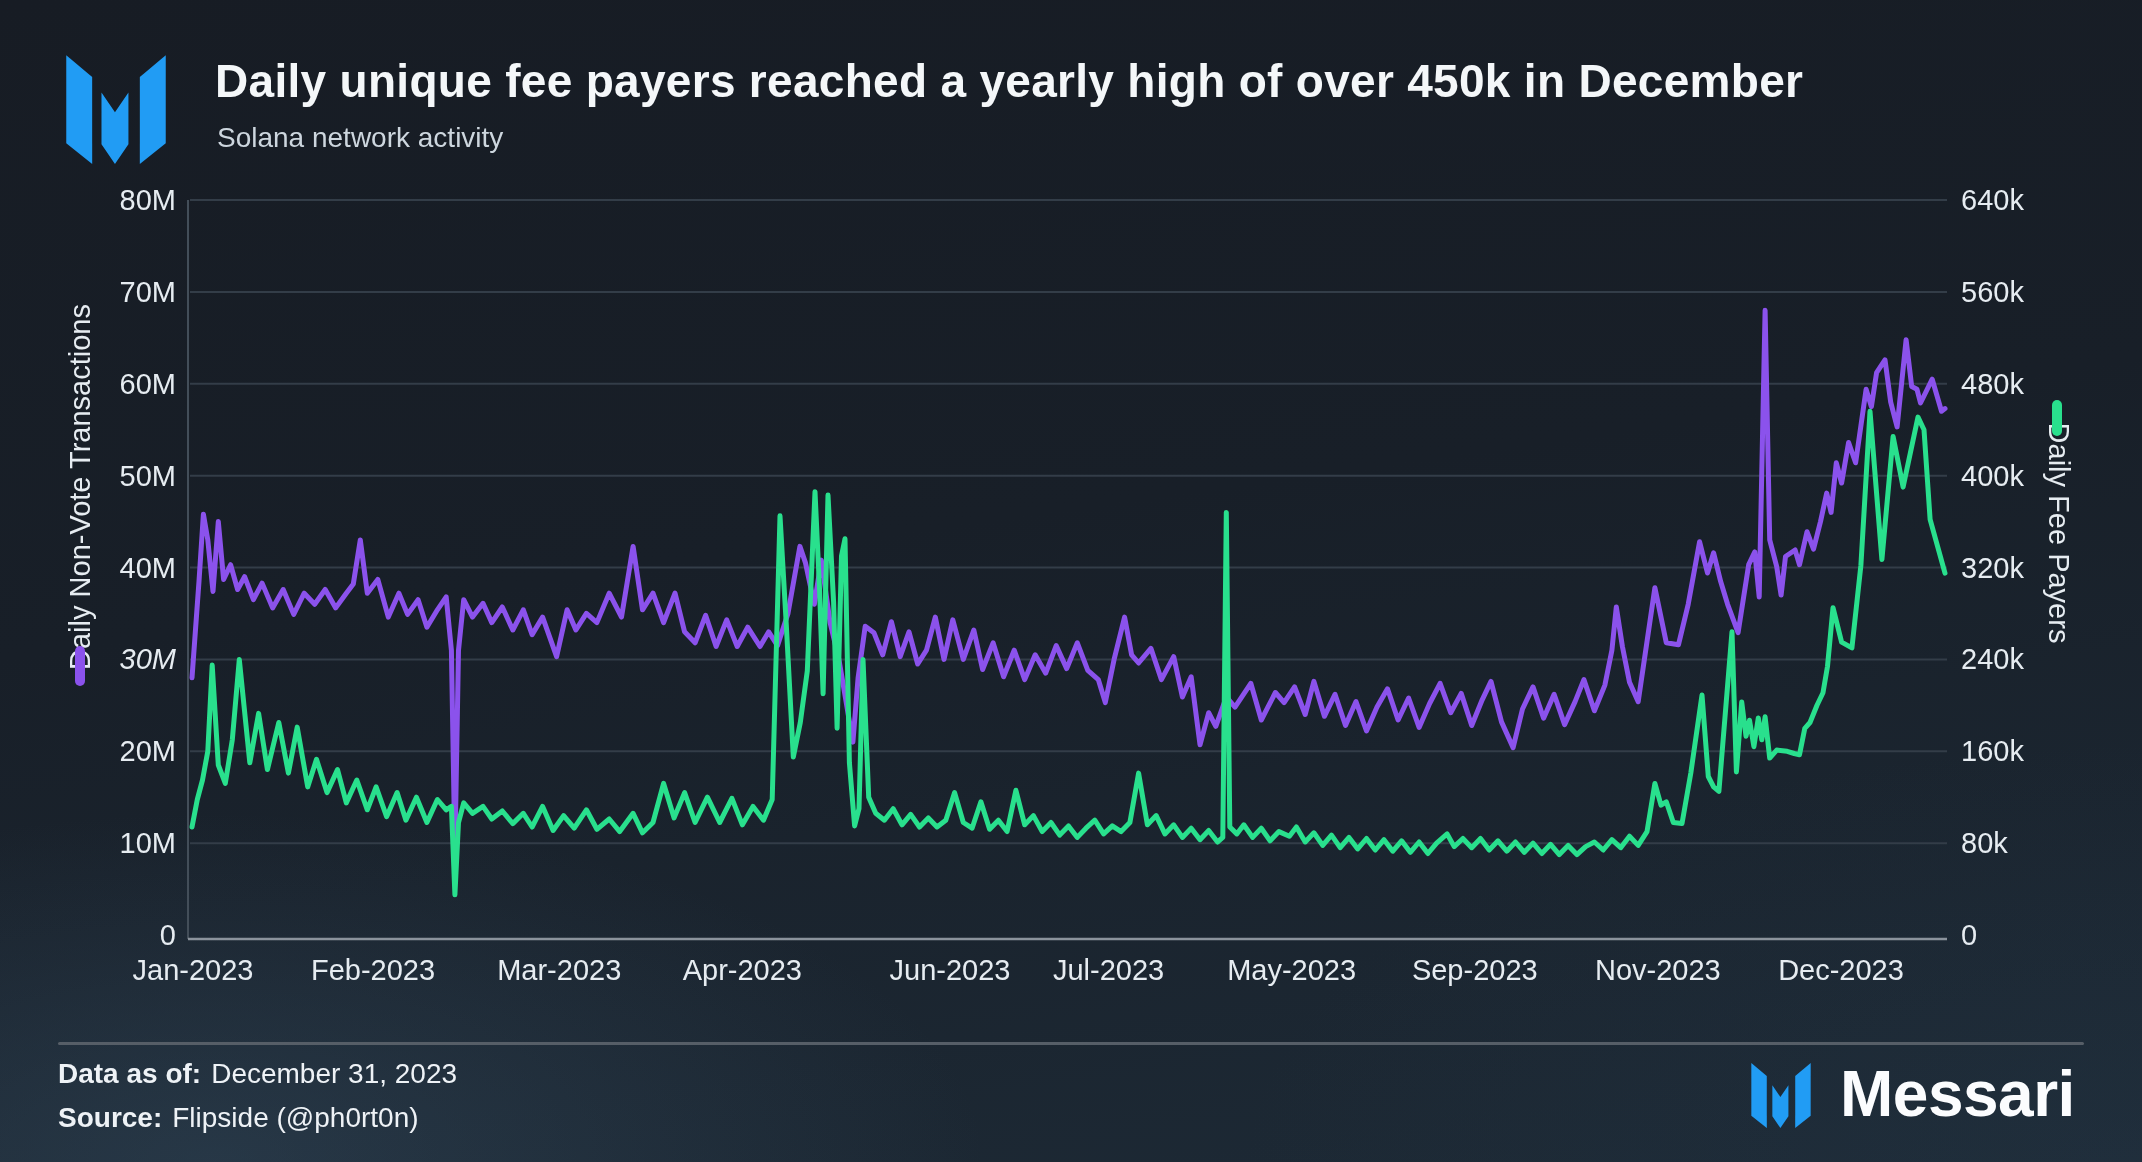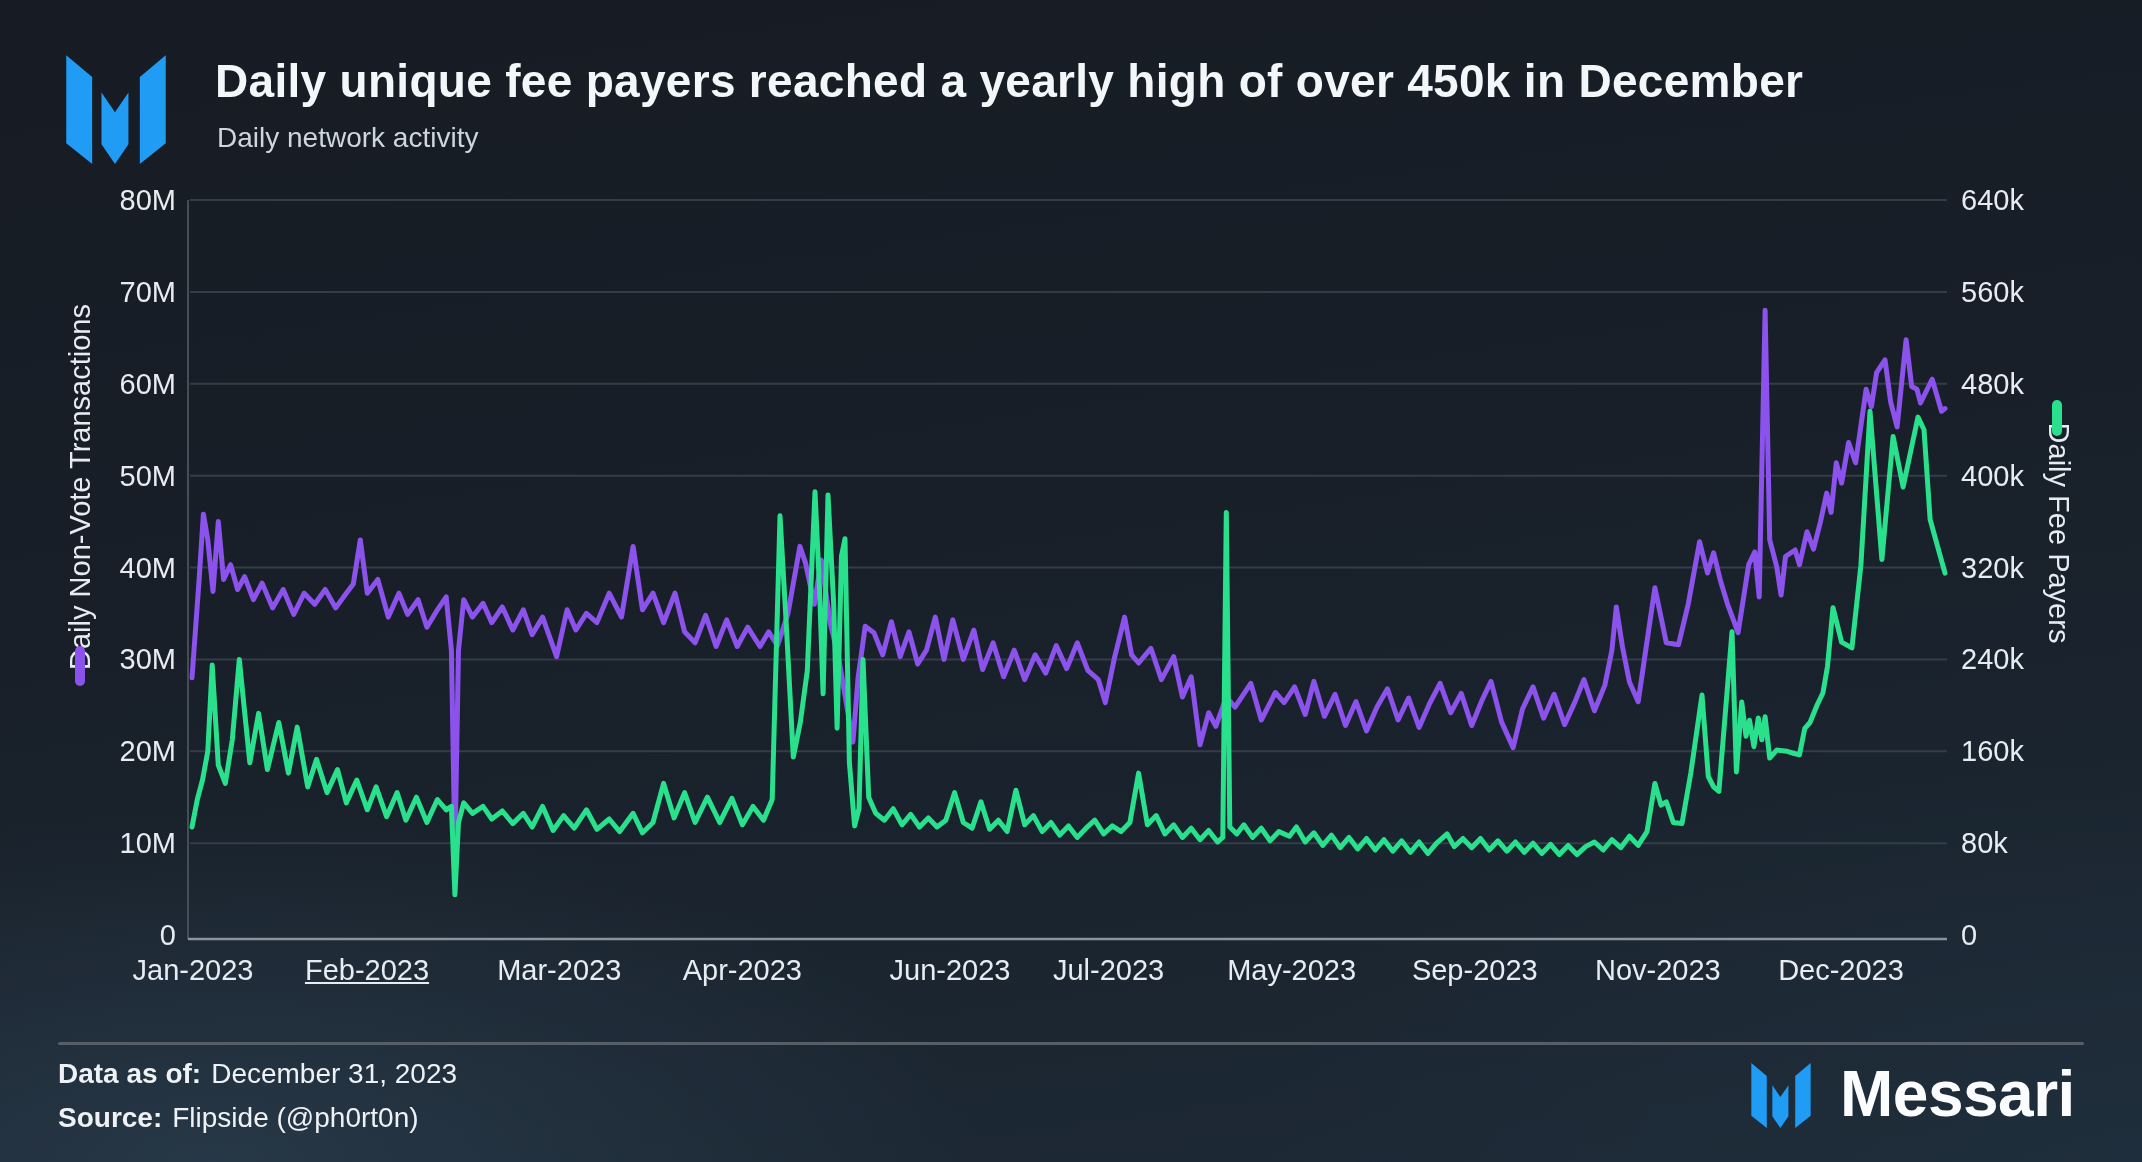--- a/index.html
+++ b/index.html
@@ -59,52 +59,52 @@
       <polyline points="192.0,677.8 199.0,581.3 203.4,514.2 207.8,539.9 213.0,591.4 218.3,521.6 223.6,579.4 230.6,564.7 237.6,589.5 244.6,576.7 253.4,599.7 262.1,583.1 272.6,607.9 283.2,589.5 293.7,614.4 304.2,593.2 314.7,604.3 325.2,589.5 335.7,607.9 346.3,593.2 353.3,584.0 360.3,539.9 367.3,593.2 377.8,579.4 388.3,617.1 398.9,593.2 407.6,614.4 418.1,599.7 426.9,627.2 437.4,609.8 446.2,596.9 451.4,650.2 454.9,853.2 458.5,650.2 463.7,599.7 472.5,617.1 483.0,603.3 491.8,622.6 502.3,607.0 512.8,630.0 523.3,609.8 532.1,634.6 542.6,617.1 556.6,656.6 567.1,609.8 575.9,630.0 586.4,613.4 596.9,622.6 609.2,593.2 621.5,617.1 633.1,546.4 642.5,609.8 653.0,593.2 663.6,622.6 675.0,593.2 684.6,631.8 695.1,642.8 705.6,615.3 716.1,646.5 726.7,619.9 737.2,646.5 747.7,627.2 760.0,646.5 768.7,631.8 777.5,645.6 788.0,613.4 799.9,546.4 805.5,562.9 814.3,604.3 821.3,560.1 830.1,622.6 838.9,659.4 845.9,700.7 852.9,742.1 858.1,677.8 865.2,626.3 873.9,632.7 882.7,654.8 891.4,621.7 900.2,656.6 909.0,631.8 917.7,664.0 926.5,650.2 935.3,617.1 944.0,659.4 952.8,619.9 963.3,659.4 973.8,630.0 982.6,669.5 993.1,642.8 1003.6,676.8 1014.2,650.2 1024.7,679.6 1035.2,654.8 1045.7,673.2 1056.2,645.6 1066.7,668.6 1077.3,642.8 1087.8,670.4 1098.3,679.6 1105.3,702.6 1114.1,659.4 1124.6,617.1 1131.6,654.8 1138.6,663.0 1150.9,648.3 1161.4,679.6 1173.7,656.6 1182.4,697.0 1191.2,676.8 1200.0,744.8 1208.7,712.7 1215.8,726.4 1226.3,697.0 1235.0,707.1 1250.8,683.3 1261.3,720.0 1275.4,692.5 1284.1,702.6 1294.6,686.9 1305.2,714.5 1313.9,681.4 1324.4,716.3 1335.0,694.3 1345.5,725.5 1356.0,701.6 1366.5,731.0 1377.0,707.1 1387.5,688.8 1398.1,720.0 1408.6,698.0 1419.1,727.4 1429.6,703.5 1440.1,683.3 1450.7,712.7 1461.2,693.4 1471.7,725.5 1482.2,699.8 1491.0,681.4 1501.5,721.9 1513.1,747.6 1522.5,709.0 1533.0,686.9 1543.6,718.2 1554.1,694.3 1564.6,724.6 1575.1,701.6 1583.9,679.6 1594.4,710.8 1604.9,685.1 1611.9,650.2 1616.3,607.0 1622.4,646.5 1629.5,682.3 1638.2,701.6 1654.9,587.7 1666.3,642.8 1678.5,644.7 1688.2,604.3 1699.6,541.8 1707.5,573.0 1713.6,552.8 1720.6,581.3 1727.6,604.3 1738.1,632.7 1748.7,564.7 1754.8,551.9 1759.2,596.9 1765.1,310.3 1769.7,539.9 1776.7,566.6 1781.1,595.1 1785.5,556.5 1795.1,550.0 1799.5,564.7 1807.0,531.7 1813.5,549.1 1820.5,521.6 1826.7,493.1 1831.1,512.4 1836.3,462.8 1841.6,483.0 1848.6,442.5 1855.6,462.8 1866.1,389.3 1871.4,406.7 1876.6,372.7 1885.0,359.9 1890.7,402.1 1897.1,426.9 1906.1,339.7 1911.7,386.5 1917.0,389.3 1920.5,403.0 1932.2,379.2 1941.5,411.3 1945.0,408.6" fill="none" stroke="#8b52ec" stroke-width="5" stroke-linejoin="round" stroke-linecap="round"></polyline>
       <polyline points="192.0,827.0 197.3,799.5 202.5,780.0 207.8,751.3 212.2,665.1 218.3,765.0 225.3,783.4 232.3,739.8 239.3,659.4 249.8,762.7 258.6,713.4 267.4,769.6 278.8,722.5 288.4,773.1 297.2,727.1 307.7,786.9 316.5,759.3 327.0,792.6 337.5,769.6 346.3,802.9 356.8,780.0 367.3,809.8 376.1,786.9 386.6,816.7 397.1,792.6 405.9,820.2 416.4,797.2 426.9,822.5 437.4,799.5 446.2,809.8 451.4,806.4 454.9,894.8 458.5,822.5 463.7,802.9 472.5,813.3 483.0,806.4 491.8,819.0 502.3,811.0 512.8,823.6 523.3,813.3 532.1,827.0 542.6,806.4 553.1,830.5 563.6,815.6 574.2,828.2 586.4,809.8 596.9,829.3 609.2,819.0 619.7,831.6 633.1,813.3 642.5,832.8 653.0,822.5 663.6,783.4 674.1,817.9 684.6,792.6 695.1,822.5 707.4,797.2 719.7,822.5 731.9,798.3 742.4,824.8 753.0,806.4 763.5,820.2 772.2,799.5 780.0,515.8 786.3,624.9 793.3,757.0 800.3,722.5 807.3,670.9 815.0,491.7 819.6,590.5 823.1,693.8 828.0,495.1 833.6,602.0 837.1,728.3 841.5,556.0 845.0,538.8 849.4,762.7 854.6,825.9 859.0,808.7 863.0,659.4 868.7,797.2 875.7,813.3 884.4,820.2 893.2,808.7 902.0,824.8 910.7,814.4 919.5,827.0 928.3,817.9 937.0,827.0 945.8,820.2 954.6,792.6 963.3,822.5 972.1,828.2 980.9,801.8 989.6,829.3 998.4,820.2 1007.1,831.6 1015.9,790.3 1024.7,824.8 1033.4,815.6 1042.2,831.6 1051.0,822.5 1059.7,835.1 1068.5,825.9 1077.3,837.4 1086.0,828.2 1094.8,820.2 1103.6,833.9 1112.3,825.9 1121.1,831.6 1129.9,822.5 1138.6,773.1 1147.4,824.8 1156.2,815.6 1164.9,833.9 1173.7,824.8 1182.4,837.4 1191.2,828.2 1200.0,839.7 1208.7,830.5 1217.5,842.0 1222.8,837.4 1226.3,512.4 1229.8,827.0 1236.8,833.9 1243.8,824.8 1252.6,837.4 1261.3,828.2 1270.1,840.8 1278.9,831.6 1289.4,836.2 1296.4,827.0 1305.2,842.0 1313.9,832.8 1322.7,845.4 1331.5,835.1 1340.2,847.7 1349.0,837.4 1357.7,848.9 1366.5,838.5 1375.3,850.0 1384.0,839.7 1392.8,851.2 1401.6,840.8 1410.3,852.3 1419.1,842.0 1427.9,853.5 1436.6,843.1 1447.1,833.9 1454.2,846.6 1462.9,838.5 1471.7,847.7 1480.5,838.5 1489.2,850.0 1498.0,840.8 1506.8,851.2 1515.5,842.0 1524.3,852.3 1533.0,843.1 1541.8,853.5 1550.6,844.3 1559.3,854.6 1568.1,845.4 1576.9,854.6 1585.6,846.6 1594.4,842.0 1603.2,850.0 1611.9,839.7 1620.7,847.7 1629.5,836.2 1638.2,845.4 1647.0,831.6 1654.9,783.4 1661.0,805.2 1666.3,801.8 1673.3,822.5 1682.0,823.6 1690.8,773.1 1702.0,695.0 1708.3,776.5 1713.6,786.9 1718.9,791.4 1732.0,631.8 1736.4,771.9 1741.7,701.9 1746.0,736.3 1749.5,720.2 1753.9,746.7 1758.3,717.9 1761.8,739.8 1765.1,716.8 1769.7,758.1 1776.7,750.1 1787.2,751.3 1794.2,753.5 1799.5,754.7 1804.8,728.3 1810.0,722.5 1817.0,705.3 1823.0,692.7 1827.5,666.3 1833.0,607.7 1841.6,642.1 1851.9,647.9 1860.9,565.2 1870.0,411.3 1881.9,559.5 1893.1,436.6 1903.1,487.1 1918.0,417.1 1924.0,429.7 1930.1,519.3 1945.0,573.2" fill="none" stroke="#29e08d" stroke-width="5" stroke-linejoin="round" stroke-linecap="round"></polyline>
     </svg>
 
   <svg id="header-logo" class="abs" width="104" height="114" viewBox="0 0 100 110">
     <polygon points="2,5 27,26 27,110 2,90" fill="#219cf4"></polygon>
     <polygon points="36,41 49,60 62,41 62,91 49,110 36,91" fill="#219cf4"></polygon>
     <polygon points="73,26 98,5 98,90 73,110" fill="#219cf4"></polygon>
   </svg>
   <div id="page-title" class="abs">Daily unique fee payers reached a yearly high of over 450k in December</div>
-  <div id="page-subtitle" class="abs">Daily network activity</div>
+  <div id="page-subtitle" class="abs">Solana network activity</div>
 
   <div id="left-axis-title" class="axis-title">Daily Non-Vote Transactions</div>
   <div id="left-axis-dash" class="legend-dash" style="background: rgb(139, 82, 236);"></div>
   <div id="right-axis-title" class="axis-title">Daily Fee Payers</div>
   <div id="right-axis-dash" class="legend-dash" style="background: rgb(41, 224, 141);"></div>
 
   <div id="left-ticks">
       <div class="ytick left" style="top: 183px;">80M</div>
       <div class="ytick left" style="top: 274.875px;">70M</div>
       <div class="ytick left" style="top: 366.75px;">60M</div>
       <div class="ytick left" style="top: 458.625px;">50M</div>
       <div class="ytick left" style="top: 550.5px;">40M</div>
-      <div class="ytick left" style="top: 642.375px;">30M</div>
+      <div class="ytick left" style="top: 642.375px; font-style: italic;">30M</div>
       <div class="ytick left" style="top: 734.25px;">20M</div>
       <div class="ytick left" style="top: 826.125px; text-align: right;">10M</div>
       <div class="ytick left" style="top: 918px;">0</div>
     </div>
   <div id="right-ticks">
       <div class="ytick right" style="top: 183px;">640k</div>
       <div class="ytick right" style="top: 274.875px;">560k</div>
       <div class="ytick right" style="top: 366.75px;">480k</div>
       <div class="ytick right" style="top: 458.625px;">400k</div>
       <div class="ytick right" style="top: 550.5px;">320k</div>
       <div class="ytick right" style="top: 642.375px;">240k</div>
       <div class="ytick right" style="top: 734.25px;">160k</div>
       <div class="ytick right" style="top: 826.125px;">80k</div>
       <div class="ytick right" style="top: 918px;">0</div>
     </div>
   <div id="x-ticks">
       <div class="xtick" style="left: 103px;">Jan-2023</div>
-      <div class="xtick" style="left: 277px; text-decoration: underline;">Feb-2023</div>
+      <div class="xtick" style="left: 283px;">Feb-2023</div>
       <div class="xtick" style="left: 469.222px;">Mar-2023</div>
       <div class="xtick" style="left: 652.333px;">Apr-2023</div>
       <div class="xtick" style="left: 860px;">Jun-2023</div>
       <div class="xtick" style="left: 1018.56px;">Jul-2023</div>
       <div class="xtick" style="left: 1201.67px;">May-2023</div>
       <div class="xtick" style="left: 1384.78px;">Sep-2023</div>
       <div class="xtick" style="left: 1567.89px;">Nov-2023</div>
       <div class="xtick" style="left: 1751px;">Dec-2023</div>
     </div>
 

